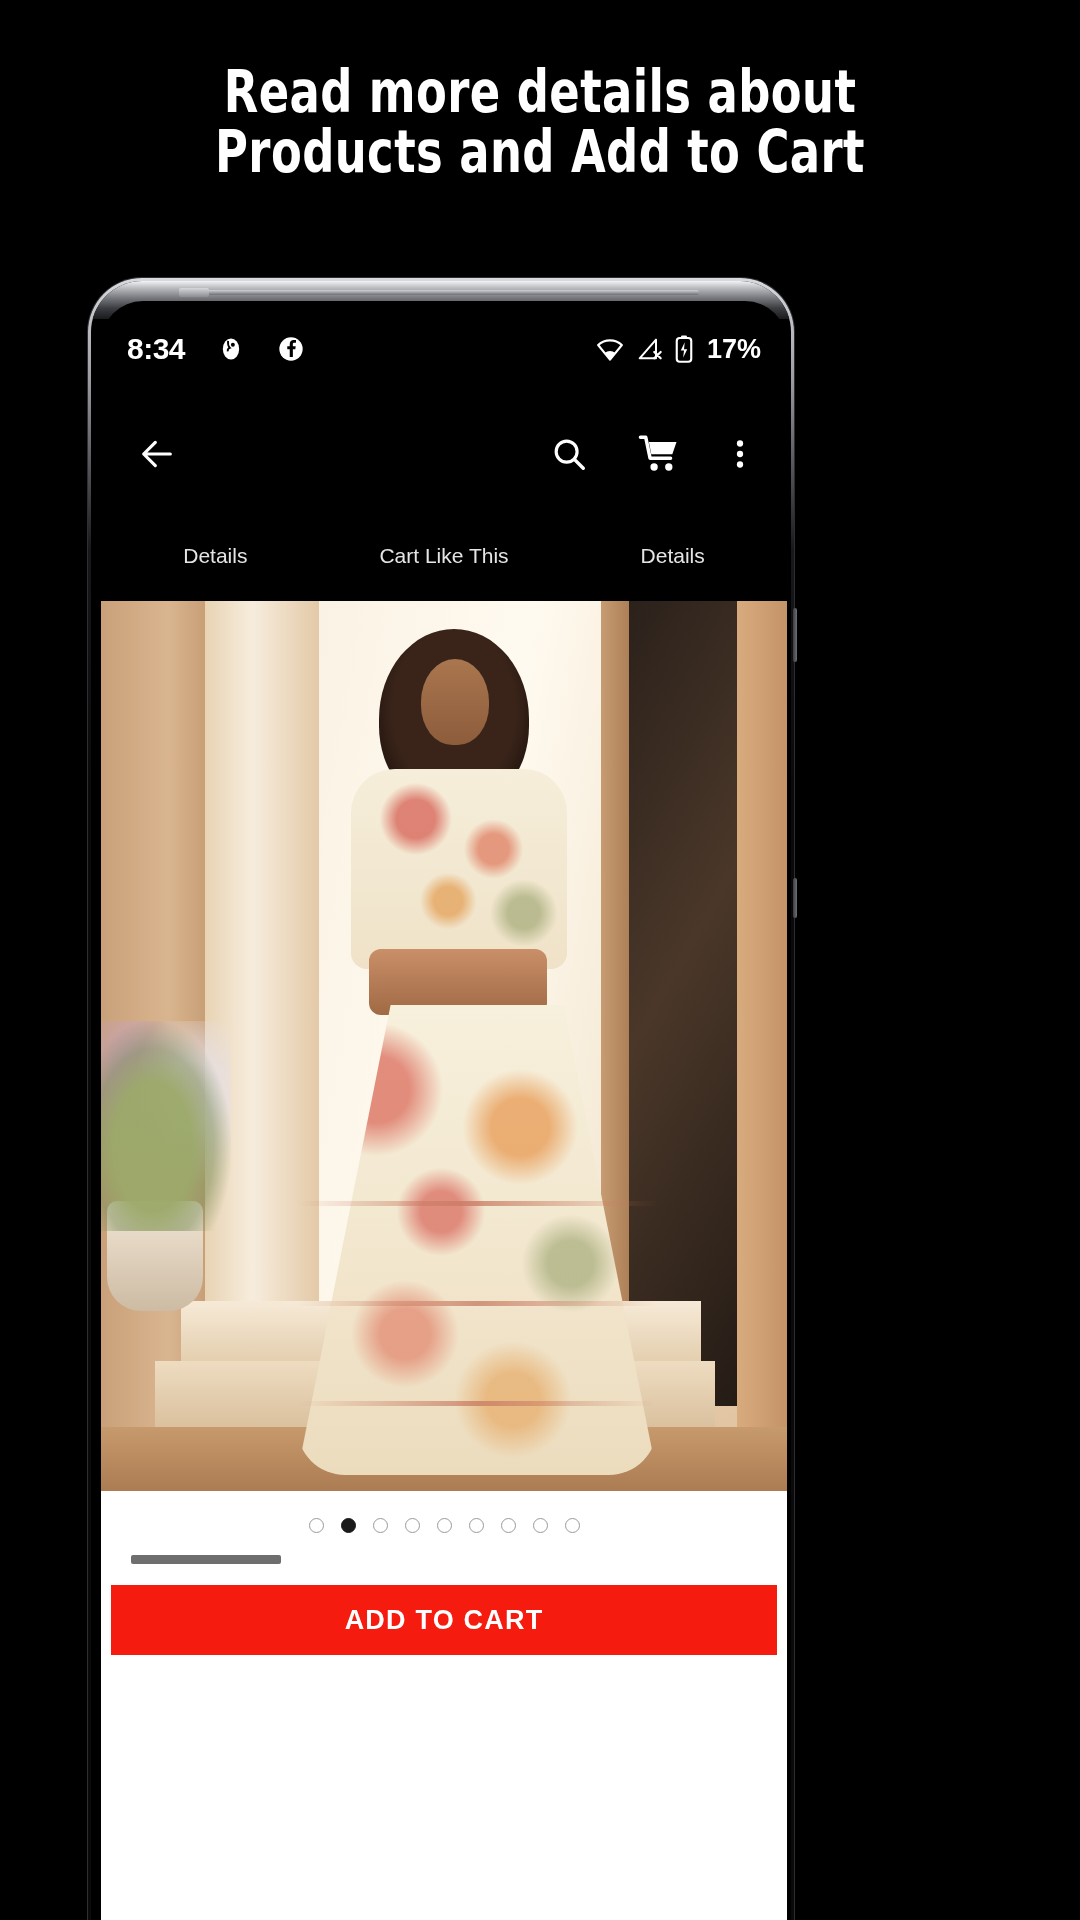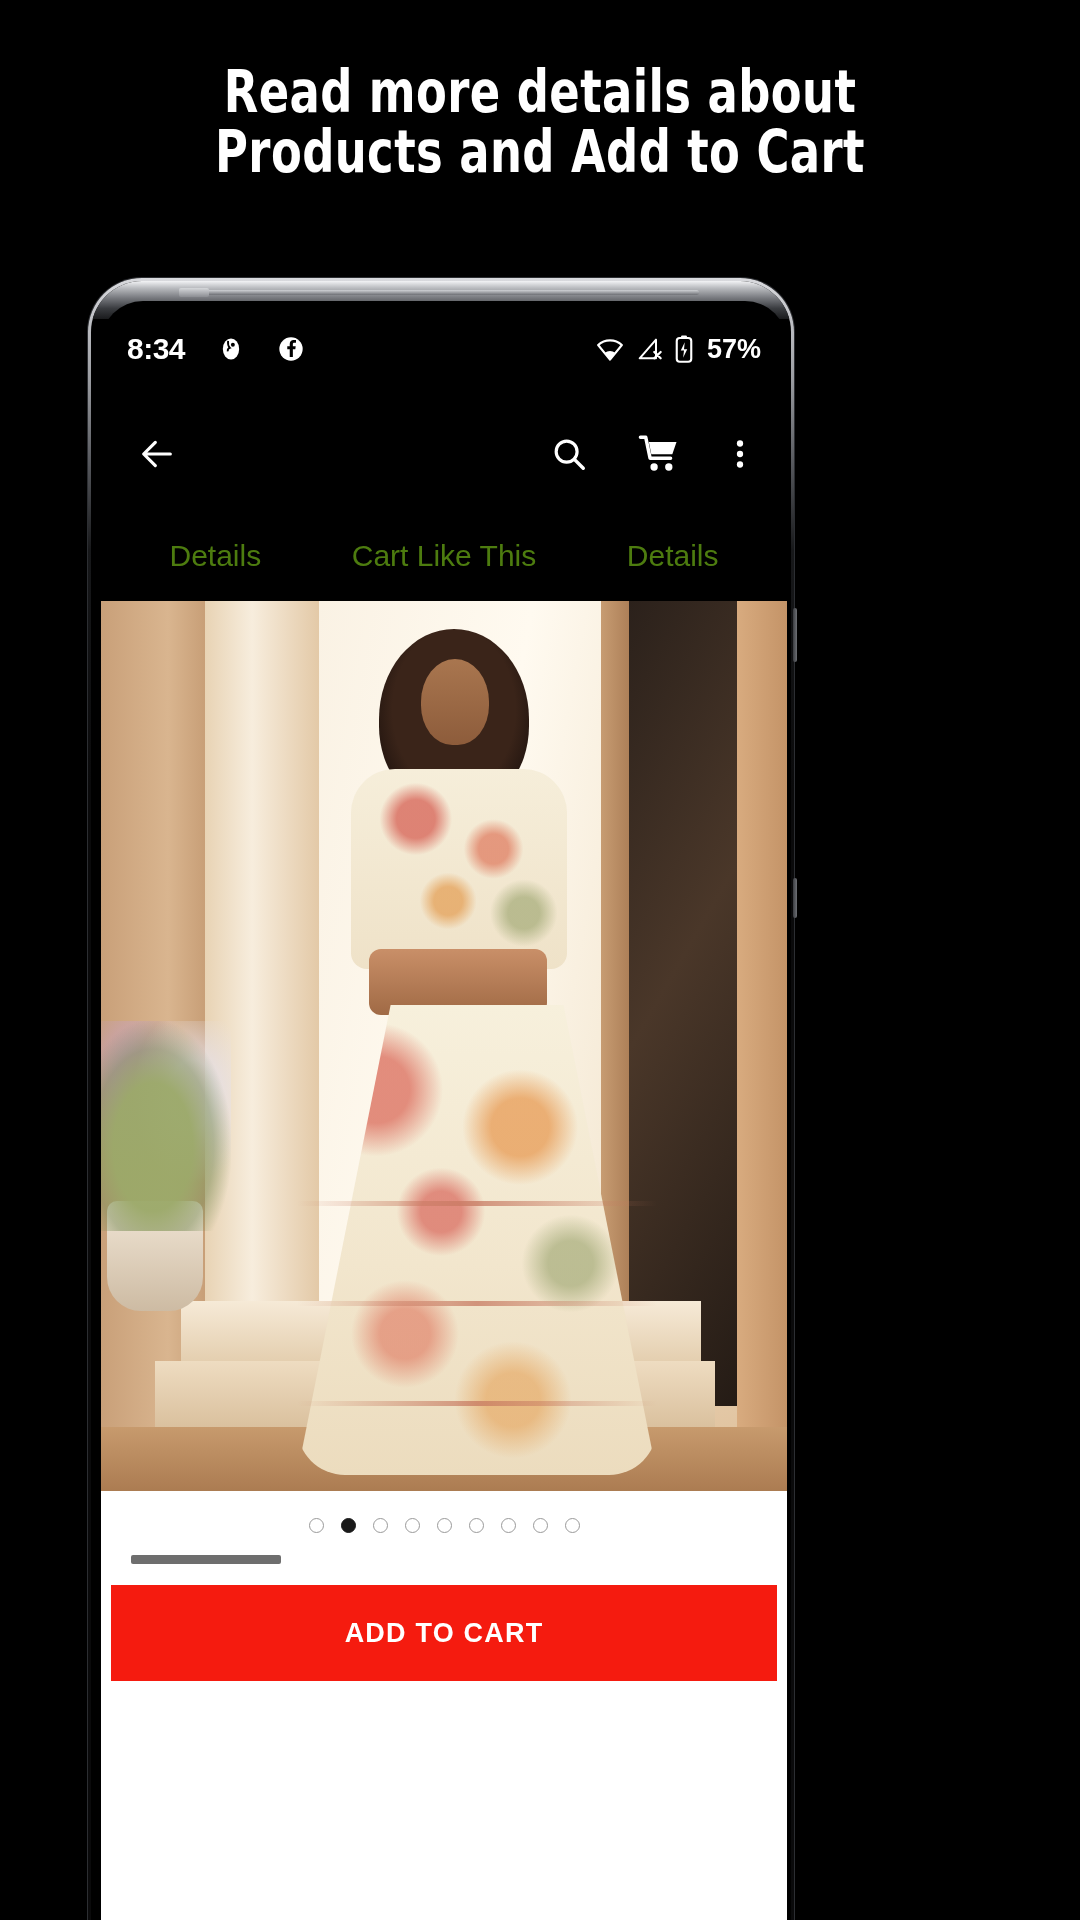--- a/index.html
+++ b/index.html
@@ -84,21 +84,21 @@
   #toolbar .spacer { flex:1; }
   .tb-btn { display:flex; align-items:center; justify-content:center;
             width:64px; height:64px; }
   #cart-badge-wrap { position:relative; }
 
   
   #tab-bar {
     position:absolute; left:0; top:212px; width:100%; height:86px;
     display:flex; align-items:center;
   }
-  .tab { flex:1; text-align:center; color:#4d7c0f; font-size:30px; font-weight:500; }
+  .tab { flex:1; text-align:center; color:#e5e5e5; font-size:21px; font-weight:500; }
 
   
   #product-image {
     position:absolute; left:0; top:300px; width:100%; height:890px;
     overflow:hidden;
     background:linear-gradient(170deg,#d9b48b 0%,#e8cdab 18%,#f6ead6 45%,#efdcc0 75%,#dcbb95 100%);
   }
   
   .scn { position:absolute; }
   #wall-left { left:0; top:0; width:112px; height:100%;
@@ -166,21 +166,21 @@
     display:flex; align-items:center; justify-content:center; gap:17px;
   }
   .dot { width:15px; height:15px; border-radius:50%;
          border:1.5px solid #9a9a9a; background:transparent; }
   .dot.active { background:#1a1a1a; border-color:#1a1a1a; }
   #title-sliver {
     position:absolute; left:30px; top:64px; width:150px; height:9px;
     background:#555; border-radius:2px; opacity:.85;
   }
   #add-to-cart {
-    position:absolute; left:10px; top:94px; width:666px; height:96px;
+    position:absolute; left:10px; top:94px; width:666px; height:70px;
     background:#F51B0F; color:#fff;
     display:flex; align-items:center; justify-content:center;
     font-size:27px; font-weight:700; letter-spacing:1.2px;
   }
   
   .side-btn { position:absolute; right:-3px; width:4px;
               background:linear-gradient(90deg,#3a3c40,#6e7075); border-radius:2px; }
 </style>
 </head>
 <body>
@@ -225,21 +225,21 @@
           </svg>
           <svg width="28" height="28" viewBox="0 0 24 24">
             <path d="M18 4 L18 20 L4 20 Z" fill="none" stroke="#fff" stroke-width="1.7" stroke-linejoin="round"></path>
             <path d="M16.5 14.5 L22 20 M22 14.5 L16.5 20" stroke="#fff" stroke-width="1.9" stroke-linecap="round"></path>
           </svg>
           <svg width="22" height="30" viewBox="0 0 14 24">
             <rect x="1.2" y="3.2" width="11.6" height="19" rx="2.4" fill="none" stroke="#fff" stroke-width="1.7"></rect>
             <rect x="4.6" y="1.1" width="4.8" height="2.1" rx="1" fill="#fff"></rect>
             <path d="M7.6 6.6 L4.4 13.2 H7 L6.3 19 L9.6 12.2 H7z" fill="#fff"></path>
           </svg>
-          <span id="battery-pct">57%</span>
+          <span id="battery-pct">17%</span>
         </div>
       </div>
 
       <div id="toolbar">
         <div class="tb-btn">
           <svg width="40" height="40" viewBox="0 0 24 24">
             <path d="M20 12 H4.5 M11 5 L4 12 L11 19" fill="none" stroke="#fff" stroke-width="1.9" stroke-linecap="round" stroke-linejoin="round"></path>
           </svg>
         </div>
         <div class="spacer"></div>

